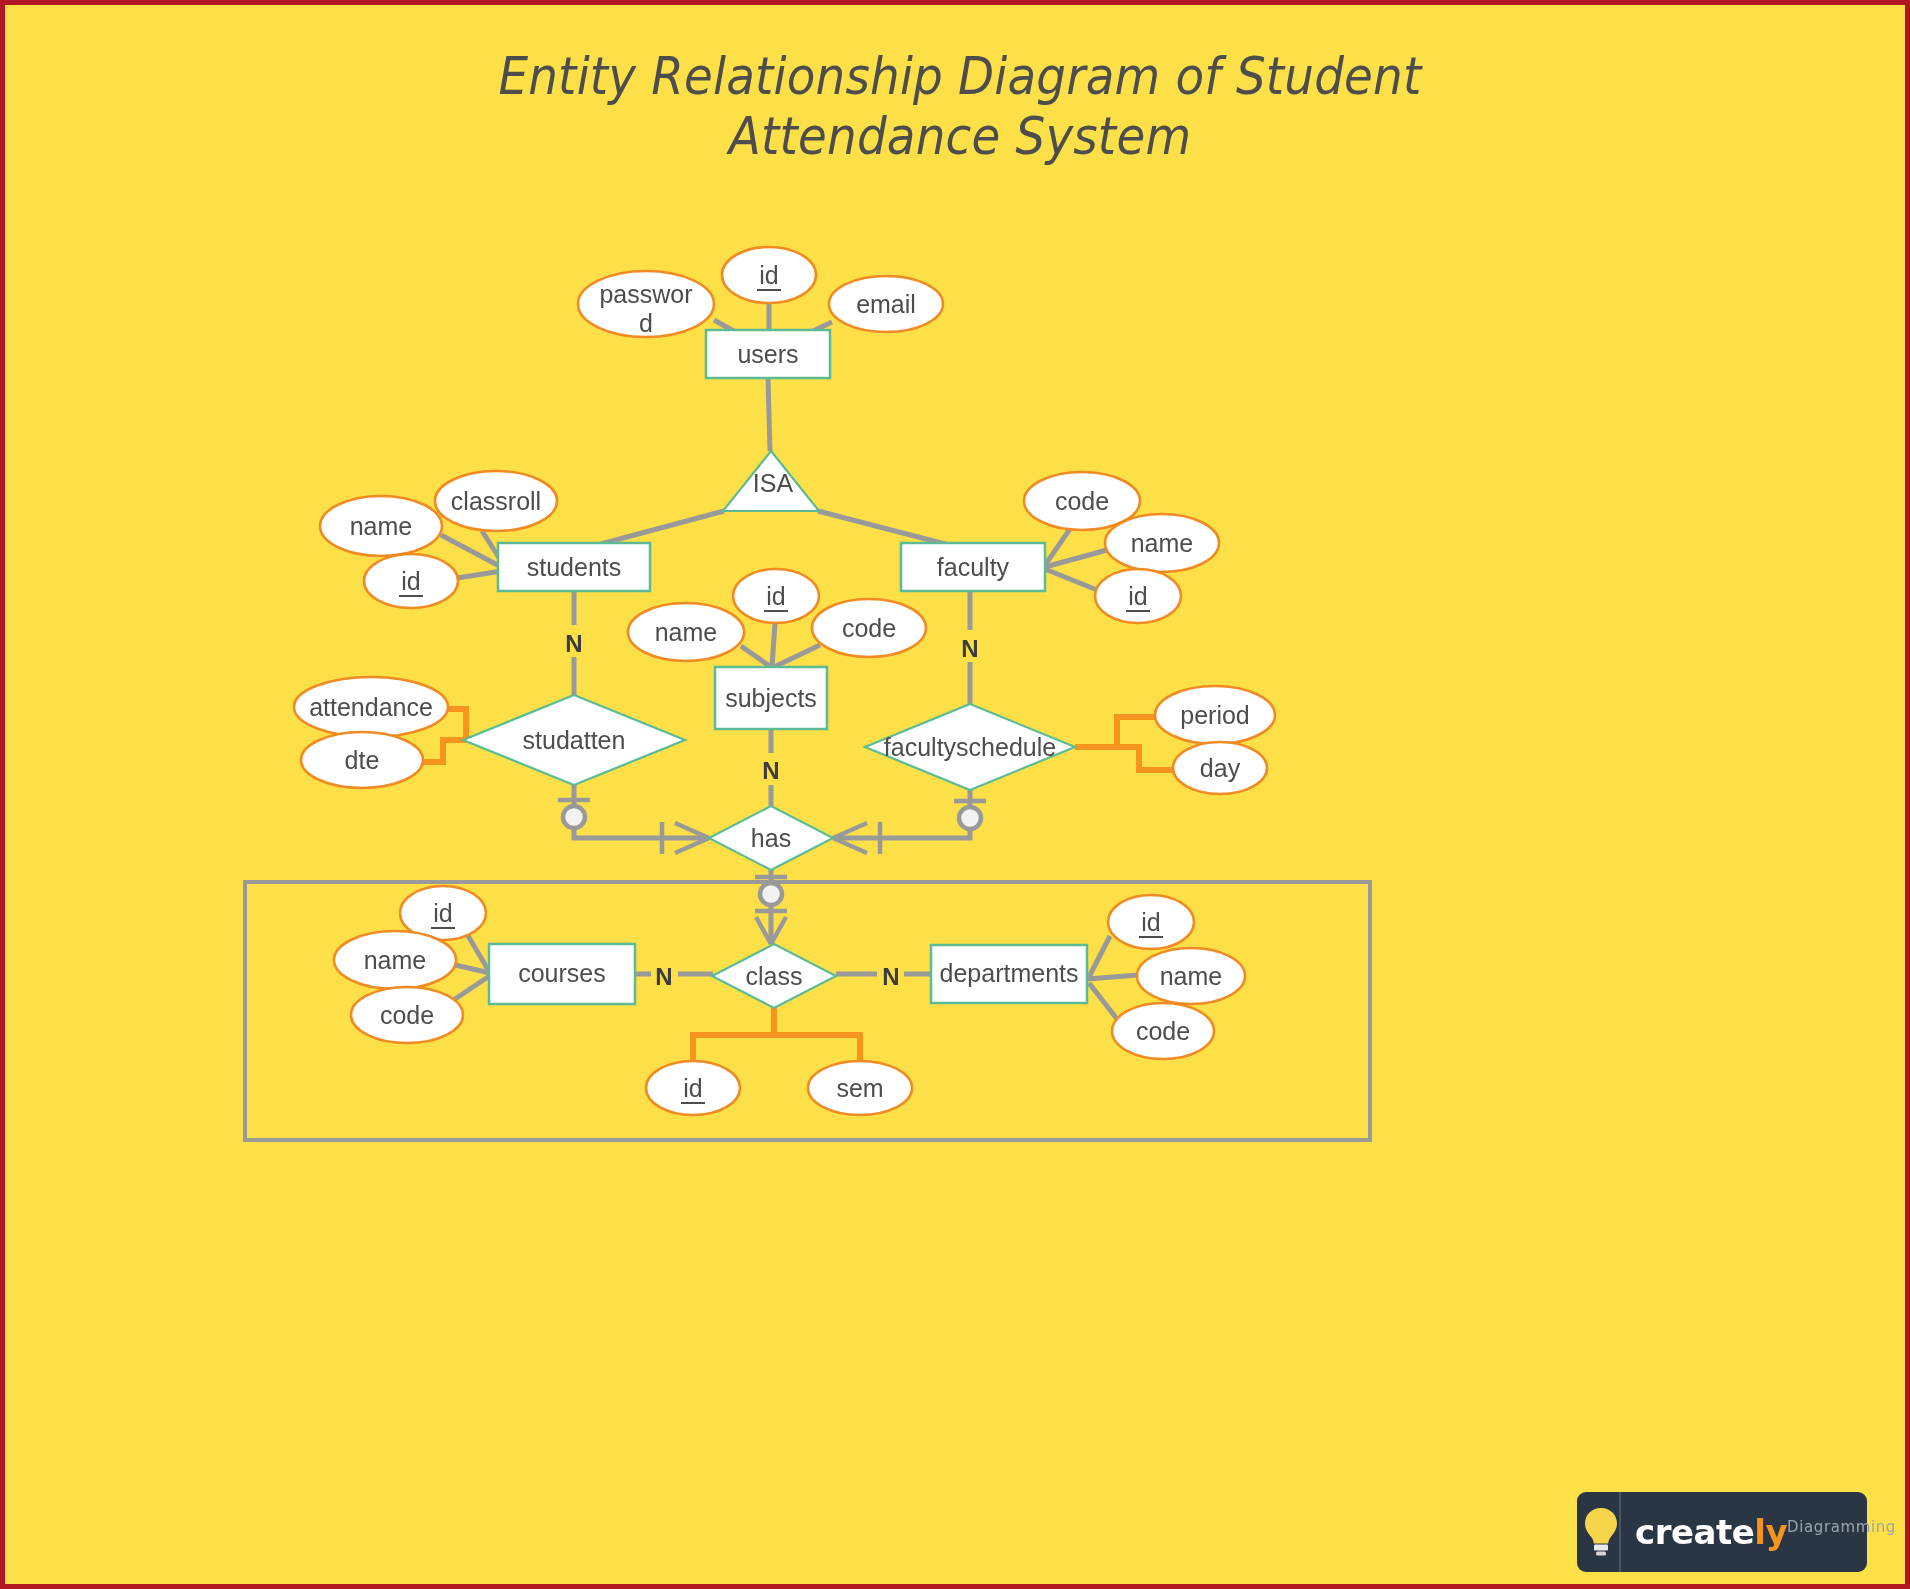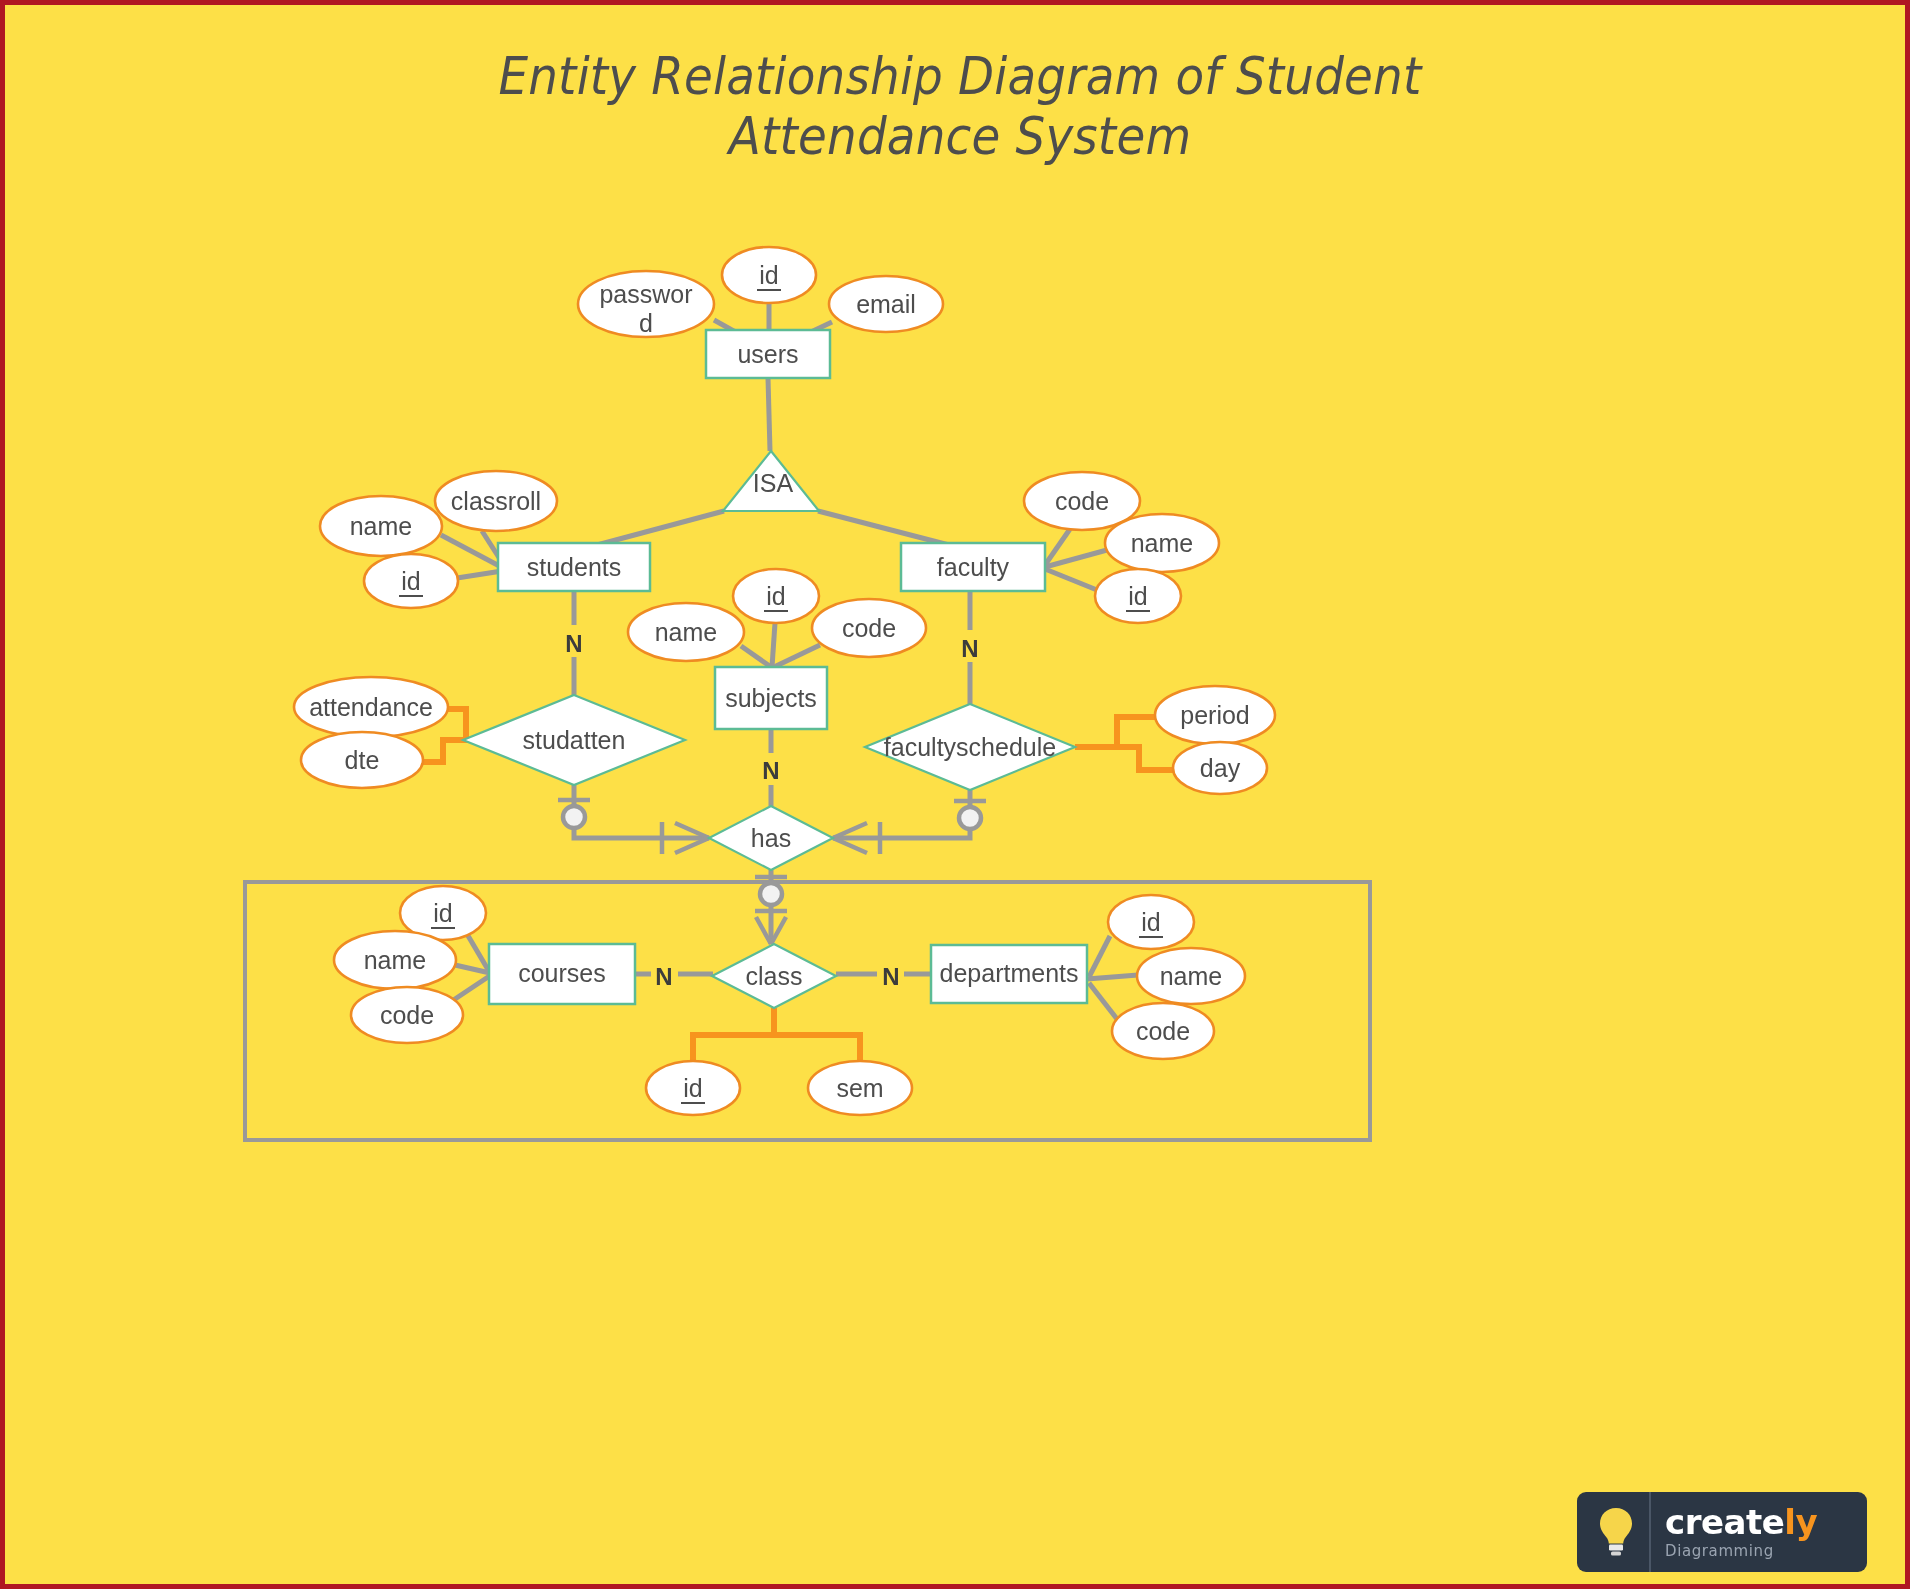--- a/index.html
+++ b/index.html
@@ -62,21 +62,21 @@
     height: 100%;
     display: flex;
     align-items: center;
     justify-content: center;
     border-right: 2px solid #4a5666;
   }
   #creately-logo .word-cell {
     flex: 1;
     padding-left: 14px;
     display: flex;
-    flex-direction: column;
+    flex-direction: row;
     justify-content: center;
   }
   .logo-word {
     font-family: "DejaVu Sans", sans-serif;
     font-size: 34px;
     font-weight: bold;
     line-height: 1;
     color: #ffffff;
     letter-spacing: -0.5px;
   }

